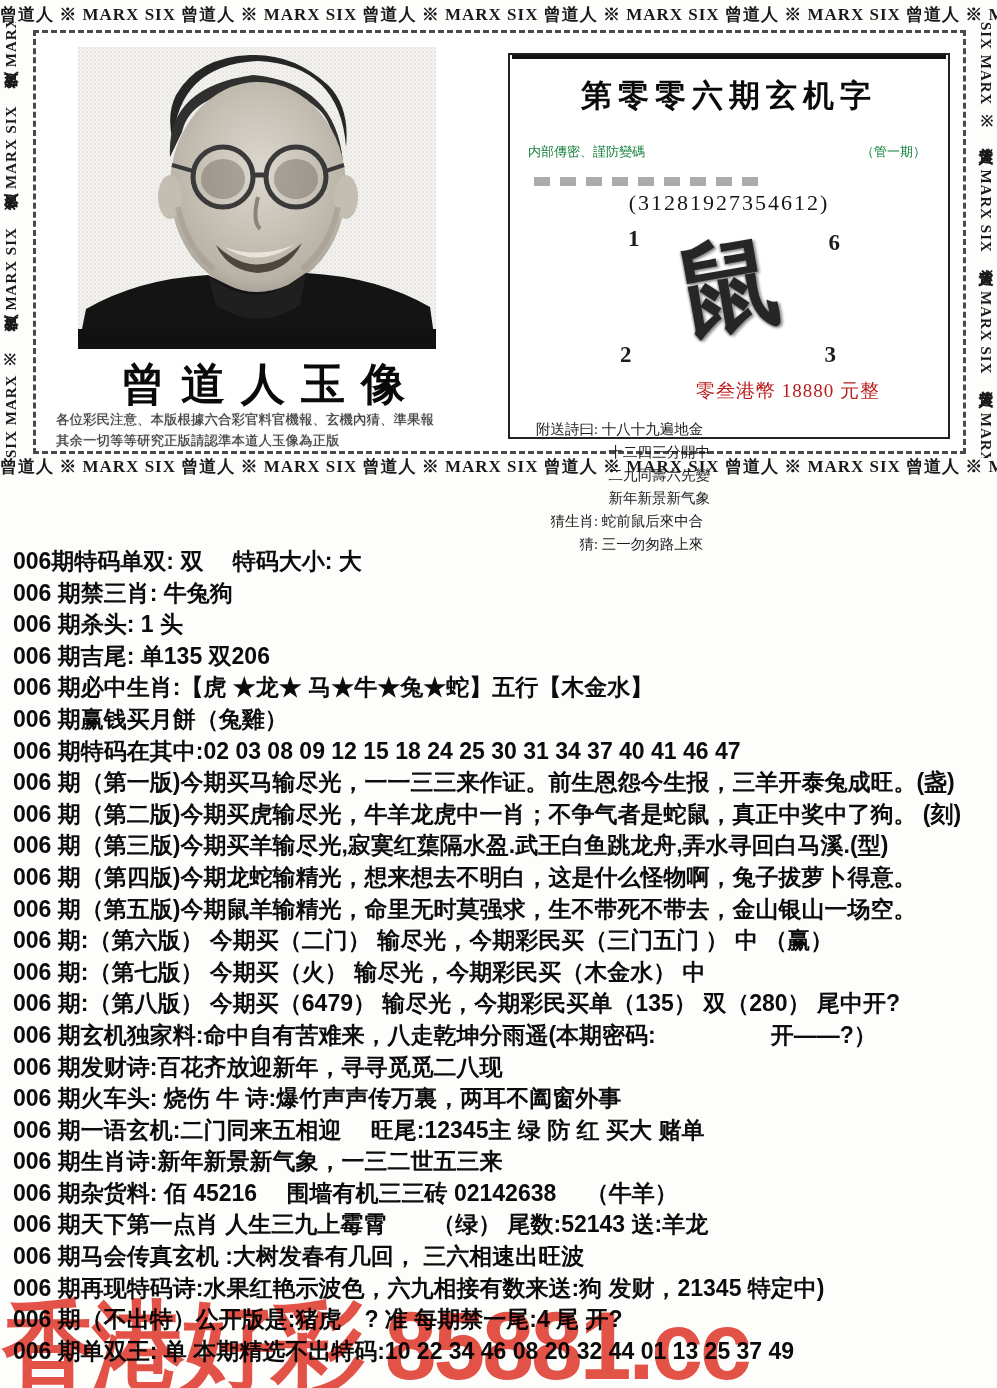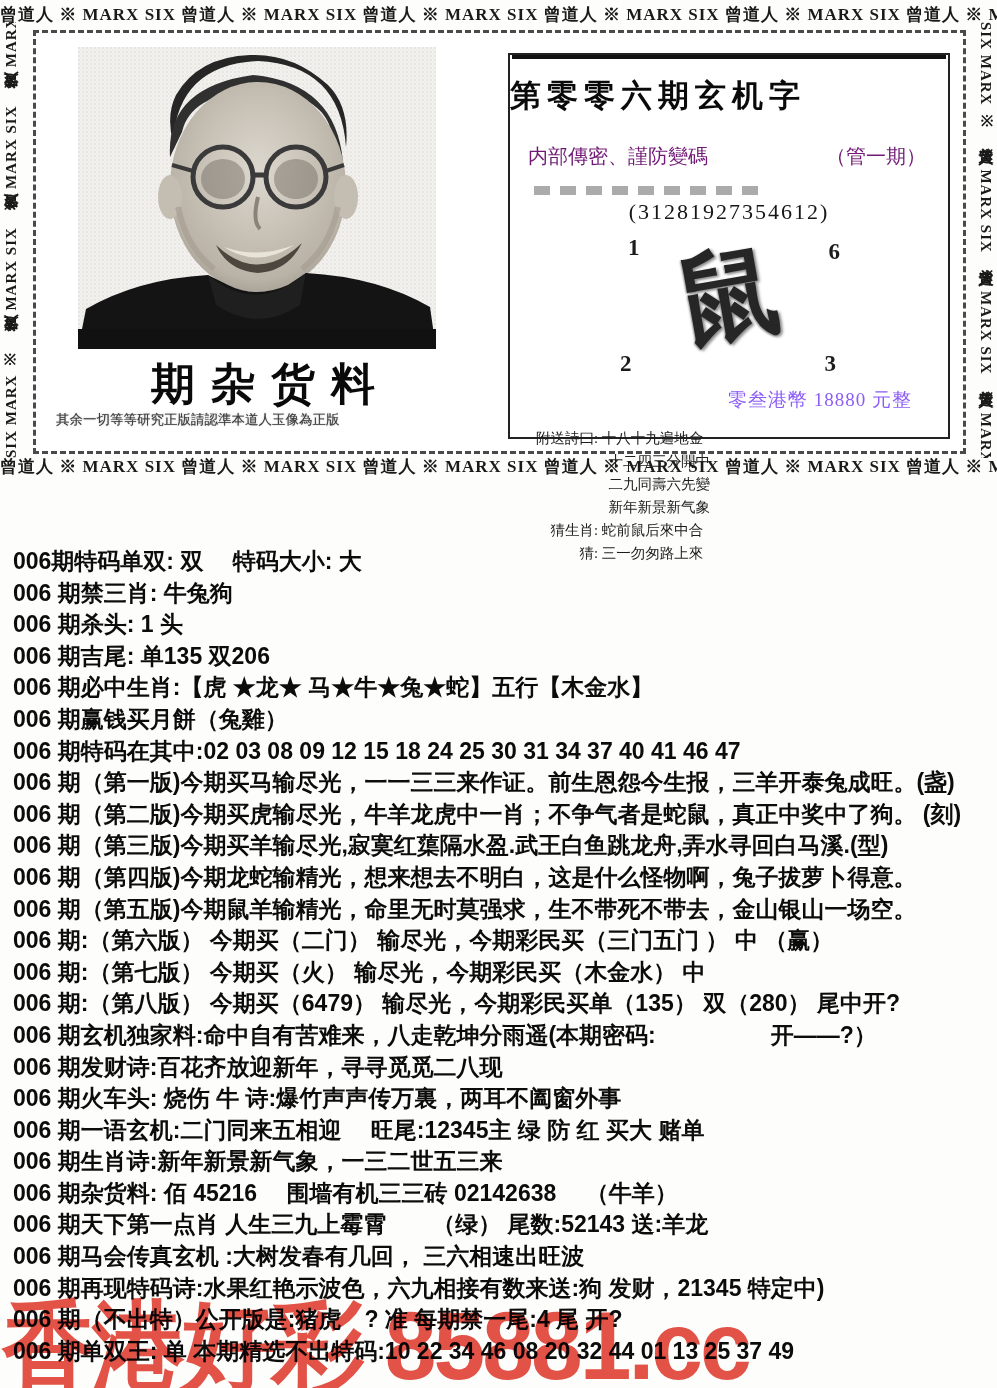--- a/index.html
+++ b/index.html
@@ -24,38 +24,38 @@
   .caption-title{position:absolute;left:20px;top:322px;width:430px;text-align:center;
                  font-family:"Liberation Serif",serif;font-weight:bold;font-size:44px;
                  letter-spacing:16px;color:#0a0a0a;}
   .caption-notes{position:absolute;left:20px;top:376px;width:440px;
                  font-family:"Liberation Serif",serif;font-size:13.5px;line-height:21px;
                  color:#3d3d3d;text-shadow:0 0 1.2px #777;}
   
   .panel{position:absolute;left:472px;top:20px;width:438px;height:382px;
          border:2px solid #222;background:#fff;}
   .panel-topline{height:0;border-top:4px solid #111;margin:0 2px;}
-  .panel-title{margin-top:16px;font-family:"Liberation Serif",serif;
+  .panel-title{margin-top:16px;text-align:center;font-family:"Liberation Serif",serif;
                font-weight:bold;font-size:31px;letter-spacing:6px;color:#0a0a0a;}
   .panel-sub{display:flex;justify-content:space-between;padding:0 22px 0 18px;margin-top:26px;
-             font-family:"Liberation Serif",serif;font-size:20px;color:#701a75;}
+             font-family:"Liberation Serif",serif;font-size:13px;color:#15803d;}
   .redacted{height:9px;width:225px;margin:16px 0 0 24px;opacity:.55;
             background:repeating-linear-gradient(90deg,#666 0 16px,transparent 16px 26px);}
   .panel-code{margin-top:4px;text-align:center;font-family:"Liberation Serif",serif;
               font-size:22px;letter-spacing:2px;color:#161616;}
   .zodiac{position:relative;height:152px;margin-top:2px;}
   .zodiac-char{position:absolute;left:50%;top:46%;transform:translate(-50%,-50%) rotate(-10deg);
                font-family:"DejaVu Serif",serif;font-weight:bold;font-size:100px;color:#262626;
                text-shadow:2px 2px 3px #8a8a8a,-1px 1px 2px #9a9a9a;}
   .zodiac-num{position:absolute;font-family:"Liberation Serif",serif;font-size:23px;
               font-weight:bold;color:#1c1c1c;}
   .zn-1{left:118px;top:8px;} .zn-6{right:108px;top:12px;}
   .zn-2{left:110px;bottom:2px;} .zn-3{right:112px;bottom:2px;}
-  .panel-price{margin:8px 36px 0 0;text-align:right;font-family:"Liberation Serif",serif;
-               font-size:19px;color:#8b5cf6;letter-spacing:1px;padding-left:12px;}
+  .panel-price{margin:8px 68px 0 0;text-align:right;font-family:"Liberation Serif",serif;
+               font-size:19px;color:#b91c1c;letter-spacing:1px;padding-left:12px;}
   .poems{display:flex;margin:14px 8px 0 26px;font-family:"Liberation Serif",serif;
          font-size:14.5px;line-height:23px;color:#1d1d1d;}
   .poems .col{white-space:pre;}
   .poems .col.left{width:57%;}
   .poems .col.right{width:43%;}
   
   .body-lines{position:absolute;left:13px;top:546px;right:2px;
               font-size:23px;line-height:31.6px;color:#0c0c0c;white-space:pre;
               font-family:"Liberation Sans",sans-serif;}
   .body-lines .line{height:31.6px;overflow:hidden;font-weight:bold;}
@@ -116,22 +116,23 @@
 
         <path d="M100 160 q8 40 36 62" stroke="#a39b8d" stroke-width="6" fill="none" opacity="0.6"></path>
         <path d="M260 160 q-8 40 -36 62" stroke="#a39b8d" stroke-width="6" fill="none" opacity="0.6"></path>
 
         <path d="M0 302 L8 262 Q60 232 130 228 L150 238 Q178 252 210 238 L228 226 Q300 230 352 260 L358 302 Z" fill="#141414"></path>
         <path d="M130 228 Q178 268 228 226 L222 258 Q180 286 138 258 Z" fill="#1f1f1f"></path>
         <rect x="0" y="282" width="358" height="20" fill="#111"></rect>
       </svg>
     </div>
 
-    <div class="caption-title">期杂货料</div>
+    <div class="caption-title">曾道人玉像</div>
     <div class="caption-notes">
+      <div>各位彩民注意、本版根據六合彩官料官機報、玄機內猜、準果報</div>
       <div>其余一切等等研究正版請認準本道人玉像為正版</div>
     </div>
 
     <div class="panel">
       <div class="panel-topline"></div>
       <div class="panel-title">第零零六期玄机字</div>
       <div class="panel-sub">
         <span>内部傳密、謹防變碼</span>
         <span>（管一期）</span>
       </div>

